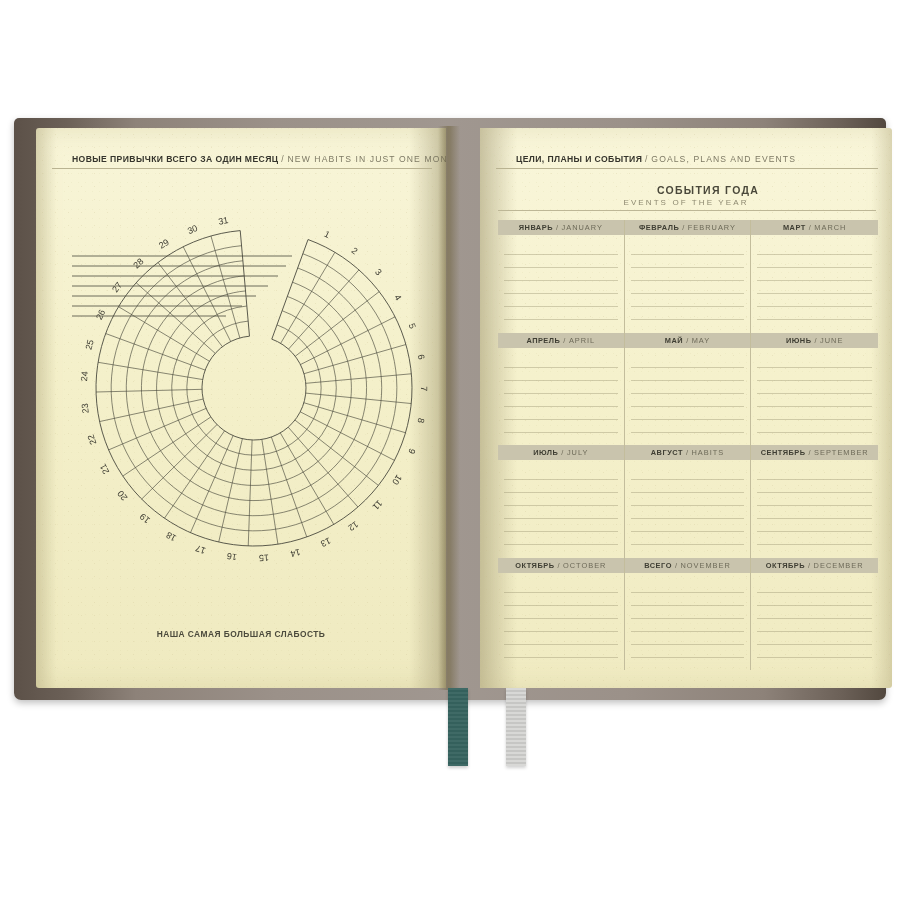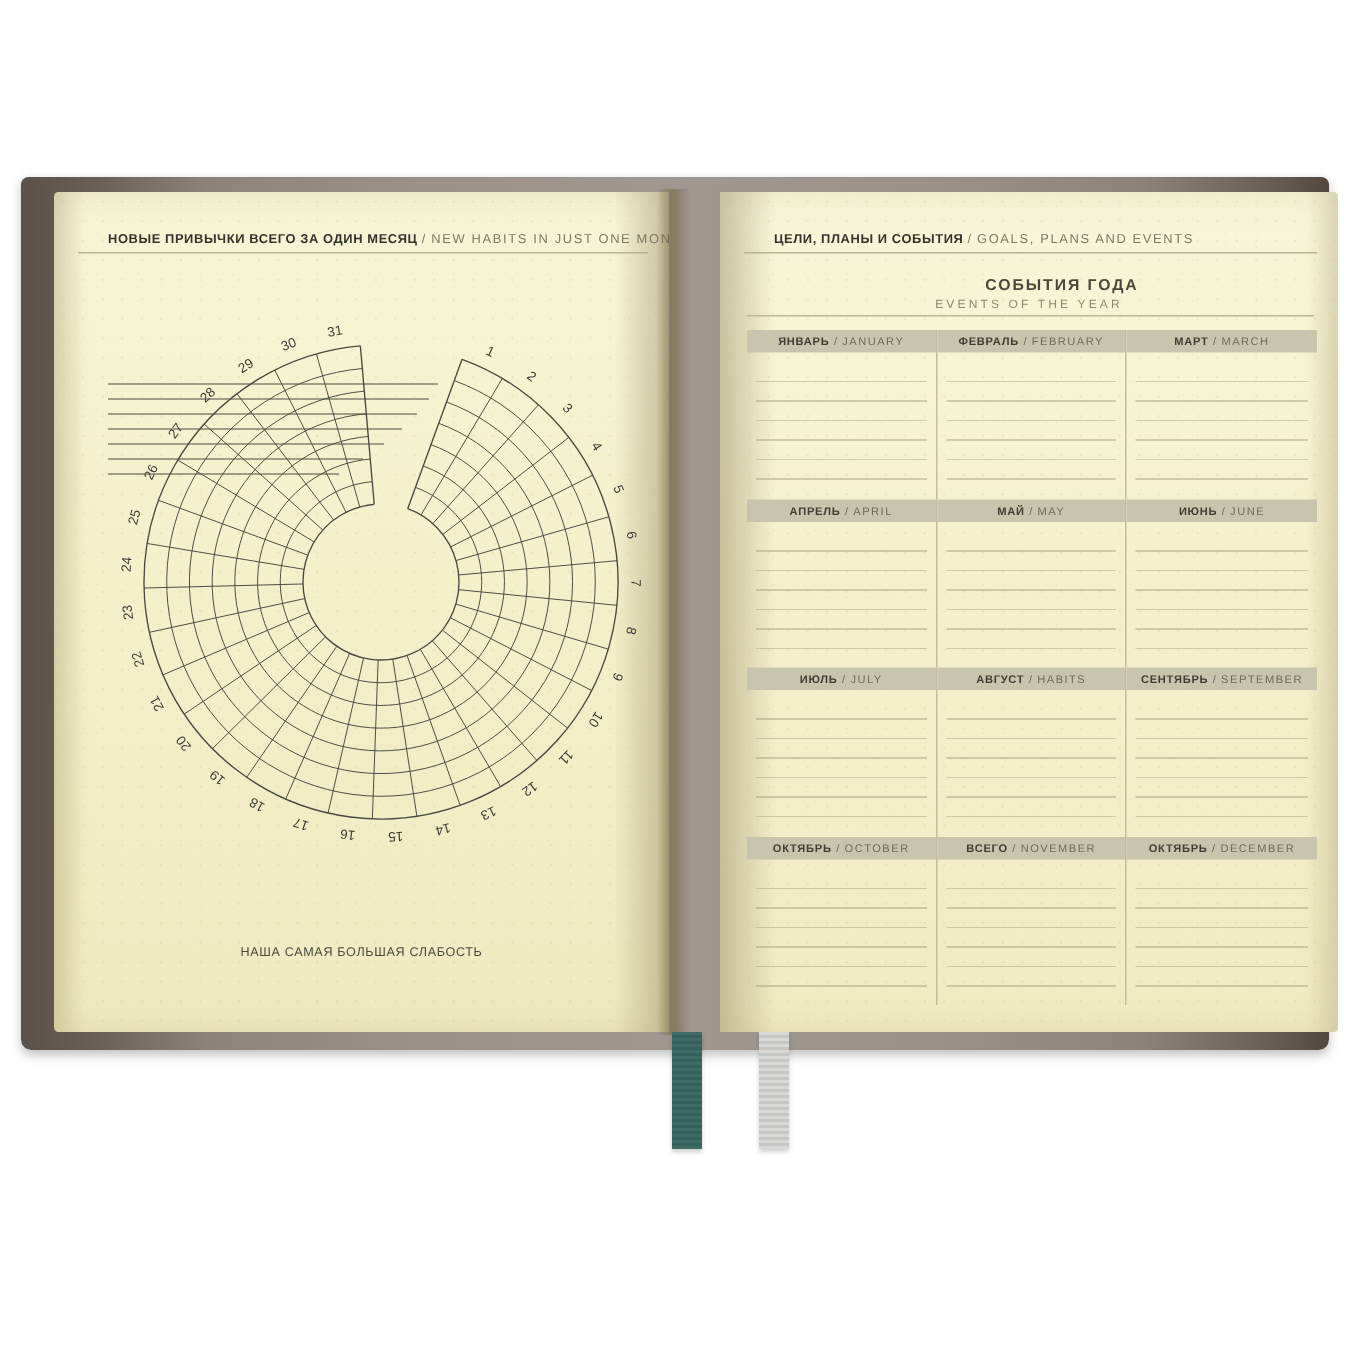--- a/index.html
+++ b/index.html
@@ -97,21 +97,21 @@
     height: 420px;
   }
   #wheel-svg { display:block; }
 
   .left-quote {
     position: absolute;
     left: 0; right: 0;
     top: 500px;
     text-align: center;
     font-size: 8.4px;
-    font-weight: normal;
+    font-weight: bold;
     line-height: 13px;
     letter-spacing: .45px;
     color: #4b4a3c;
   }
 
   
   .events-title {
     position:absolute;
     left: 0; right: 0;
     top: 56px;

